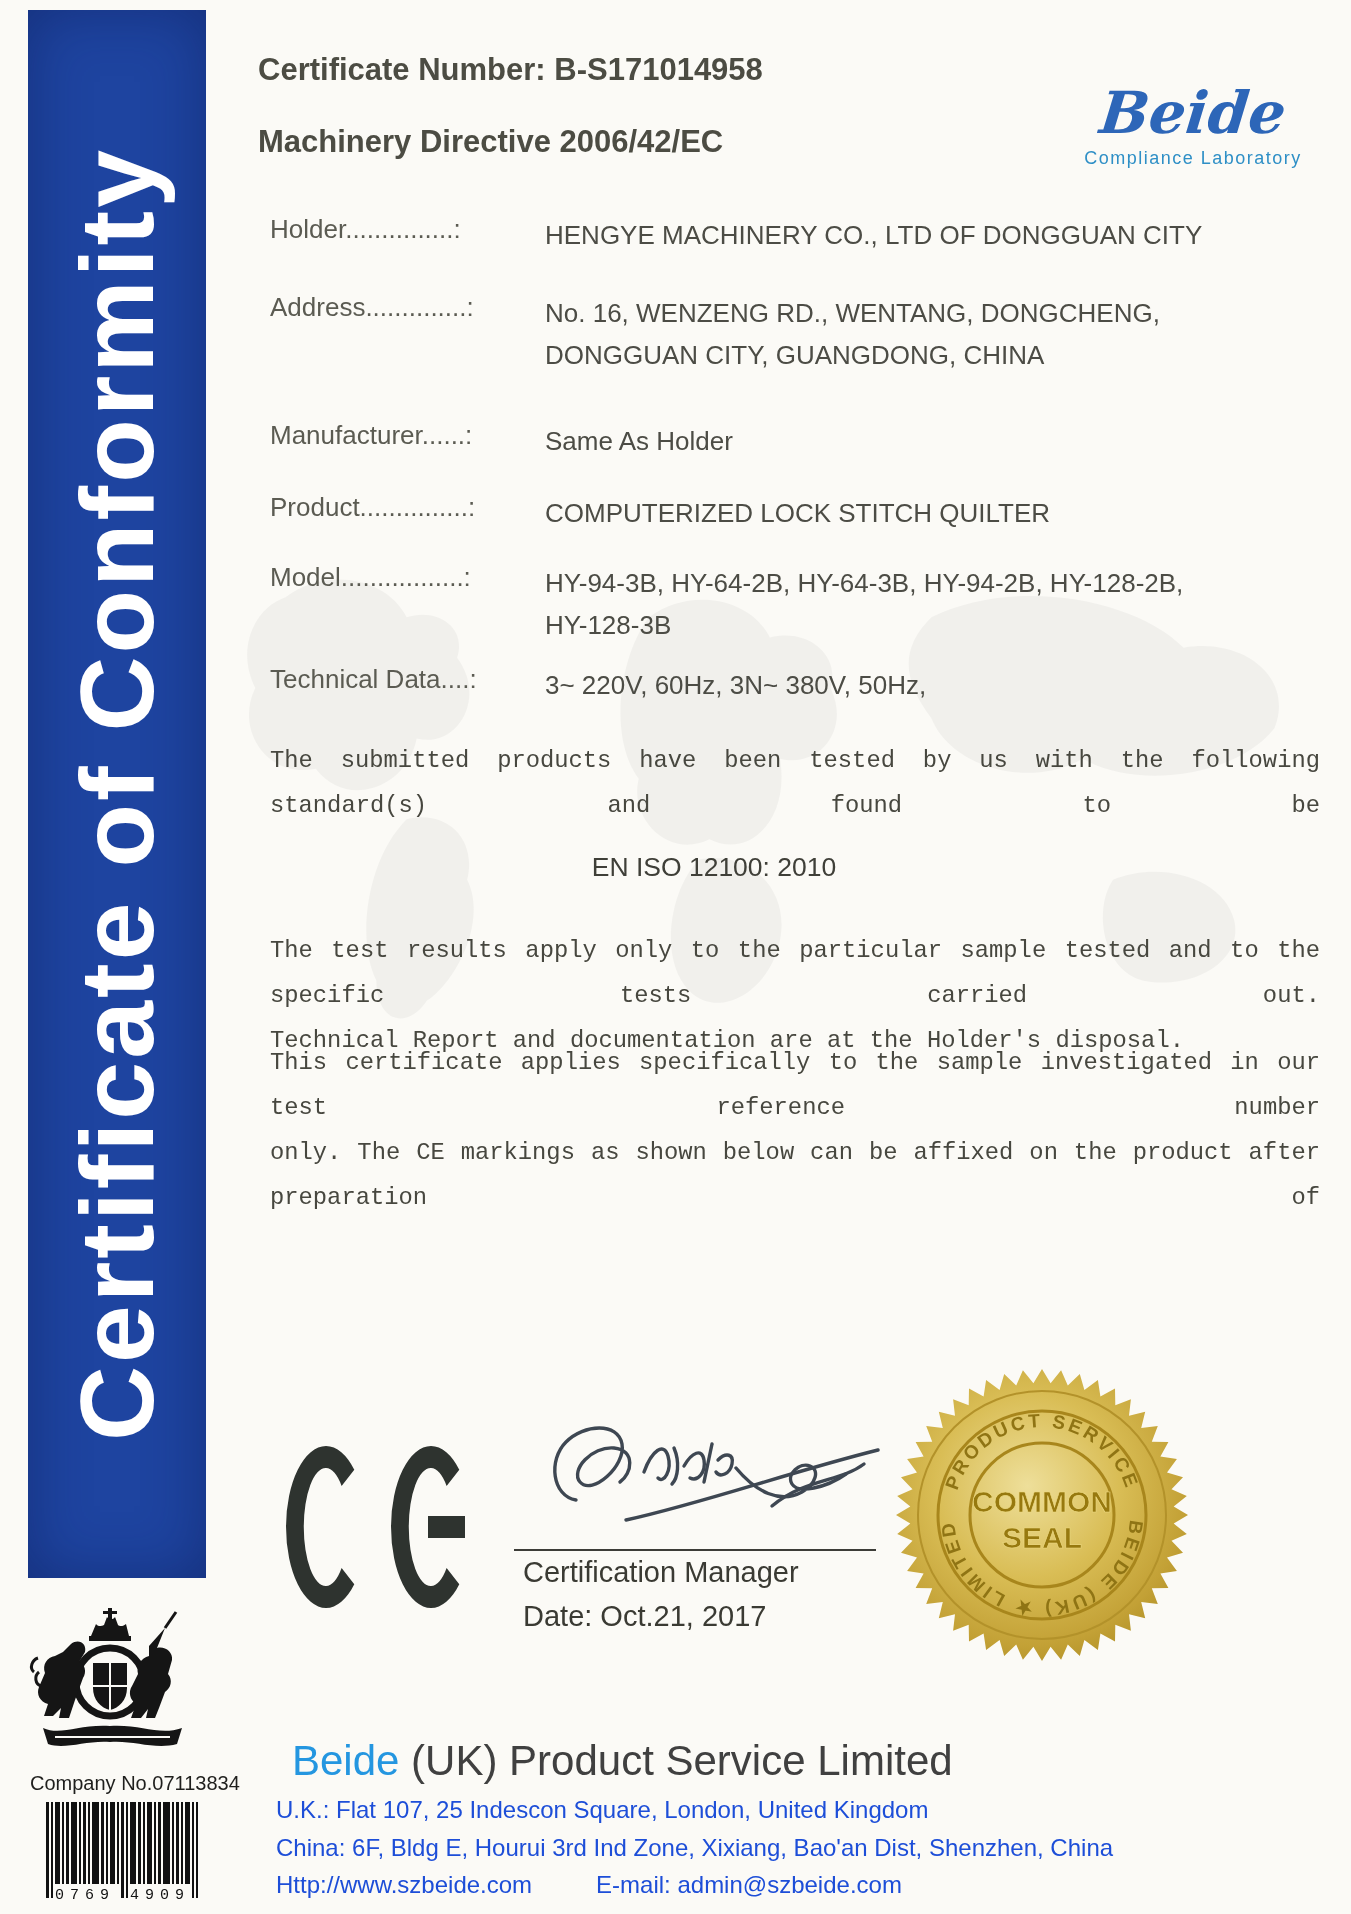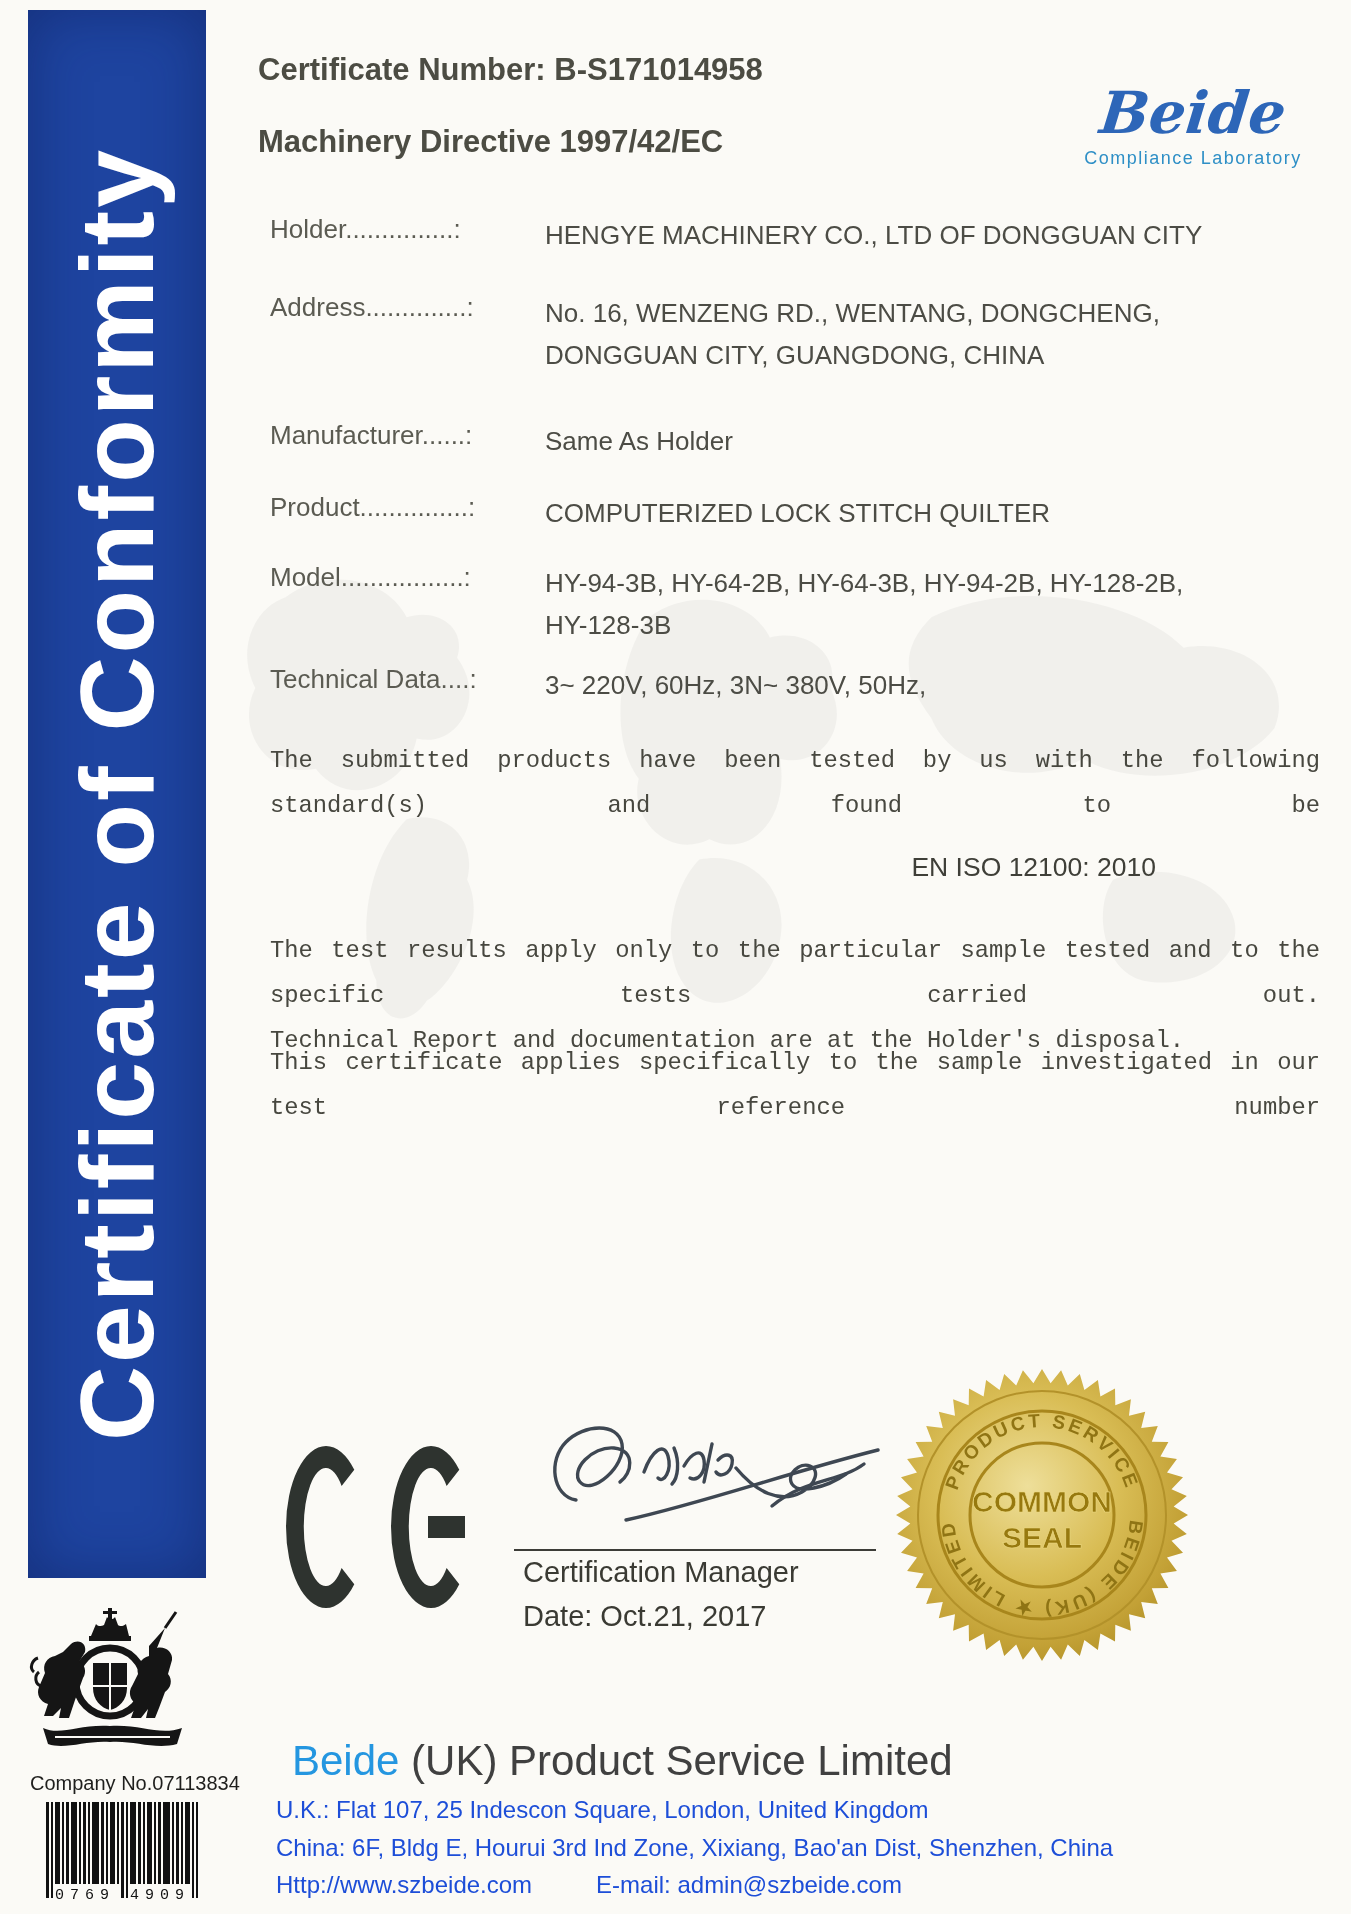--- a/index.html
+++ b/index.html
@@ -30,21 +30,21 @@
     font-size:58px;color:#2d66b8;line-height:1;transform:skewX(-6deg);
   }
   .logo-sub{margin-top:6px;font-size:18px;letter-spacing:1.5px;color:#2e8fc6;}
   
   .frow{position:absolute;left:270px;width:1060px;font-size:26px;}
   .flabel{position:absolute;left:0;top:0;color:#5b5b52;}
   .fvalue{position:absolute;left:275px;top:0;width:785px;color:#4c4c45;line-height:42px;}
   
   .para{position:absolute;left:270px;width:1050px;font-size:23.8px;color:#47473f;line-height:45px;font-family:Liberation Mono, monospace;}
   .jline{text-align:justify;text-align-last:justify;}
-  .standard{position:absolute;left:256px;width:900px;text-align:right;font-size:26.5px;color:#3f3f38;}
+  .standard{position:absolute;left:264px;width:900px;text-align:center;font-size:26.5px;color:#3f3f38;}
   
   .watermark{position:absolute;left:225px;top:555px;width:1110px;height:710px;opacity:.07;}
   
   .ce{position:absolute;left:286px;top:1446px;width:180px;height:162px;}
   .sig-svg{position:absolute;left:540px;top:1408px;width:345px;height:138px;}
   .sig-line{position:absolute;left:514px;top:1549px;width:362px;height:0;border-top:2px solid #3c3c38;}
   .sig-role{position:absolute;left:523px;top:1556px;font-size:29px;color:#3a3a33;}
   .sig-date{position:absolute;left:523px;top:1600px;font-size:29px;color:#3a3a33;}
   .seal{position:absolute;left:895px;top:1368px;width:294px;height:294px;}
   
@@ -73,21 +73,21 @@
       <path d="M700,60 C780,20 900,40 950,90 C1010,80 1060,120 1040,170 C1000,220 900,230 850,200 C800,230 720,210 700,160 C670,120 670,90 700,60 Z"></path>
       <path d="M880,320 C930,300 990,320 1000,360 C1010,400 960,430 910,420 C870,410 860,350 880,320 Z"></path>
     </g>
   </svg>
 
   <div class="banner">
     <div class="banner-text">Certificate of Conformity</div>
   </div>
 
   <div class="hline hline1">Certificate Number: B-S171014958</div>
-  <div class="hline hline2">Machinery Directive 1997/42/EC</div>
+  <div class="hline hline2">Machinery Directive 2006/42/EC</div>
 
   <div class="logo">
     <div class="logo-brand">Beide</div>
     <div class="logo-sub">Compliance Laboratory</div>
   </div>
 
   <div class="frow" style="top:214px">
     <span class="flabel">Holder...............:</span>
     <span class="fvalue">HENGYE MACHINERY CO., LTD OF DONGGUAN CITY</span>
   </div>
@@ -124,20 +124,21 @@
 
   <div class="standard" style="top:852px">EN ISO 12100: 2010</div>
 
   <div class="para" style="top:928px">
     <div class="jline">The test results apply only to the particular sample tested and to the specific tests carried out.</div>
     <div>Technical Report and documentation are at the Holder's disposal.</div>
   </div>
 
   <div class="para" style="top:1040px">
     <div class="jline">This certificate applies specifically to the sample investigated in our test reference number</div>
+    <div class="jline">only. The CE markings as shown below can be affixed on the product after preparation of</div>
   </div>
 
   <svg class="ce" role="img" viewBox="0 0 180 162" aria-label="CE">
     <g fill="#2e332f">
       <path d="M68.3,23.7 A40,81 0 1 0 68.3,138.3 L55.6,122.0 A22,59 0 1 1 55.6,40.0 Z"></path>
       <g transform="translate(105,0)">
         <path d="M68.3,23.7 A40,81 0 1 0 68.3,138.3 L55.6,122.0 A22,59 0 1 1 55.6,40.0 Z"></path>
         <rect x="37" y="70" width="37" height="22"></rect>
       </g>
     </g>

